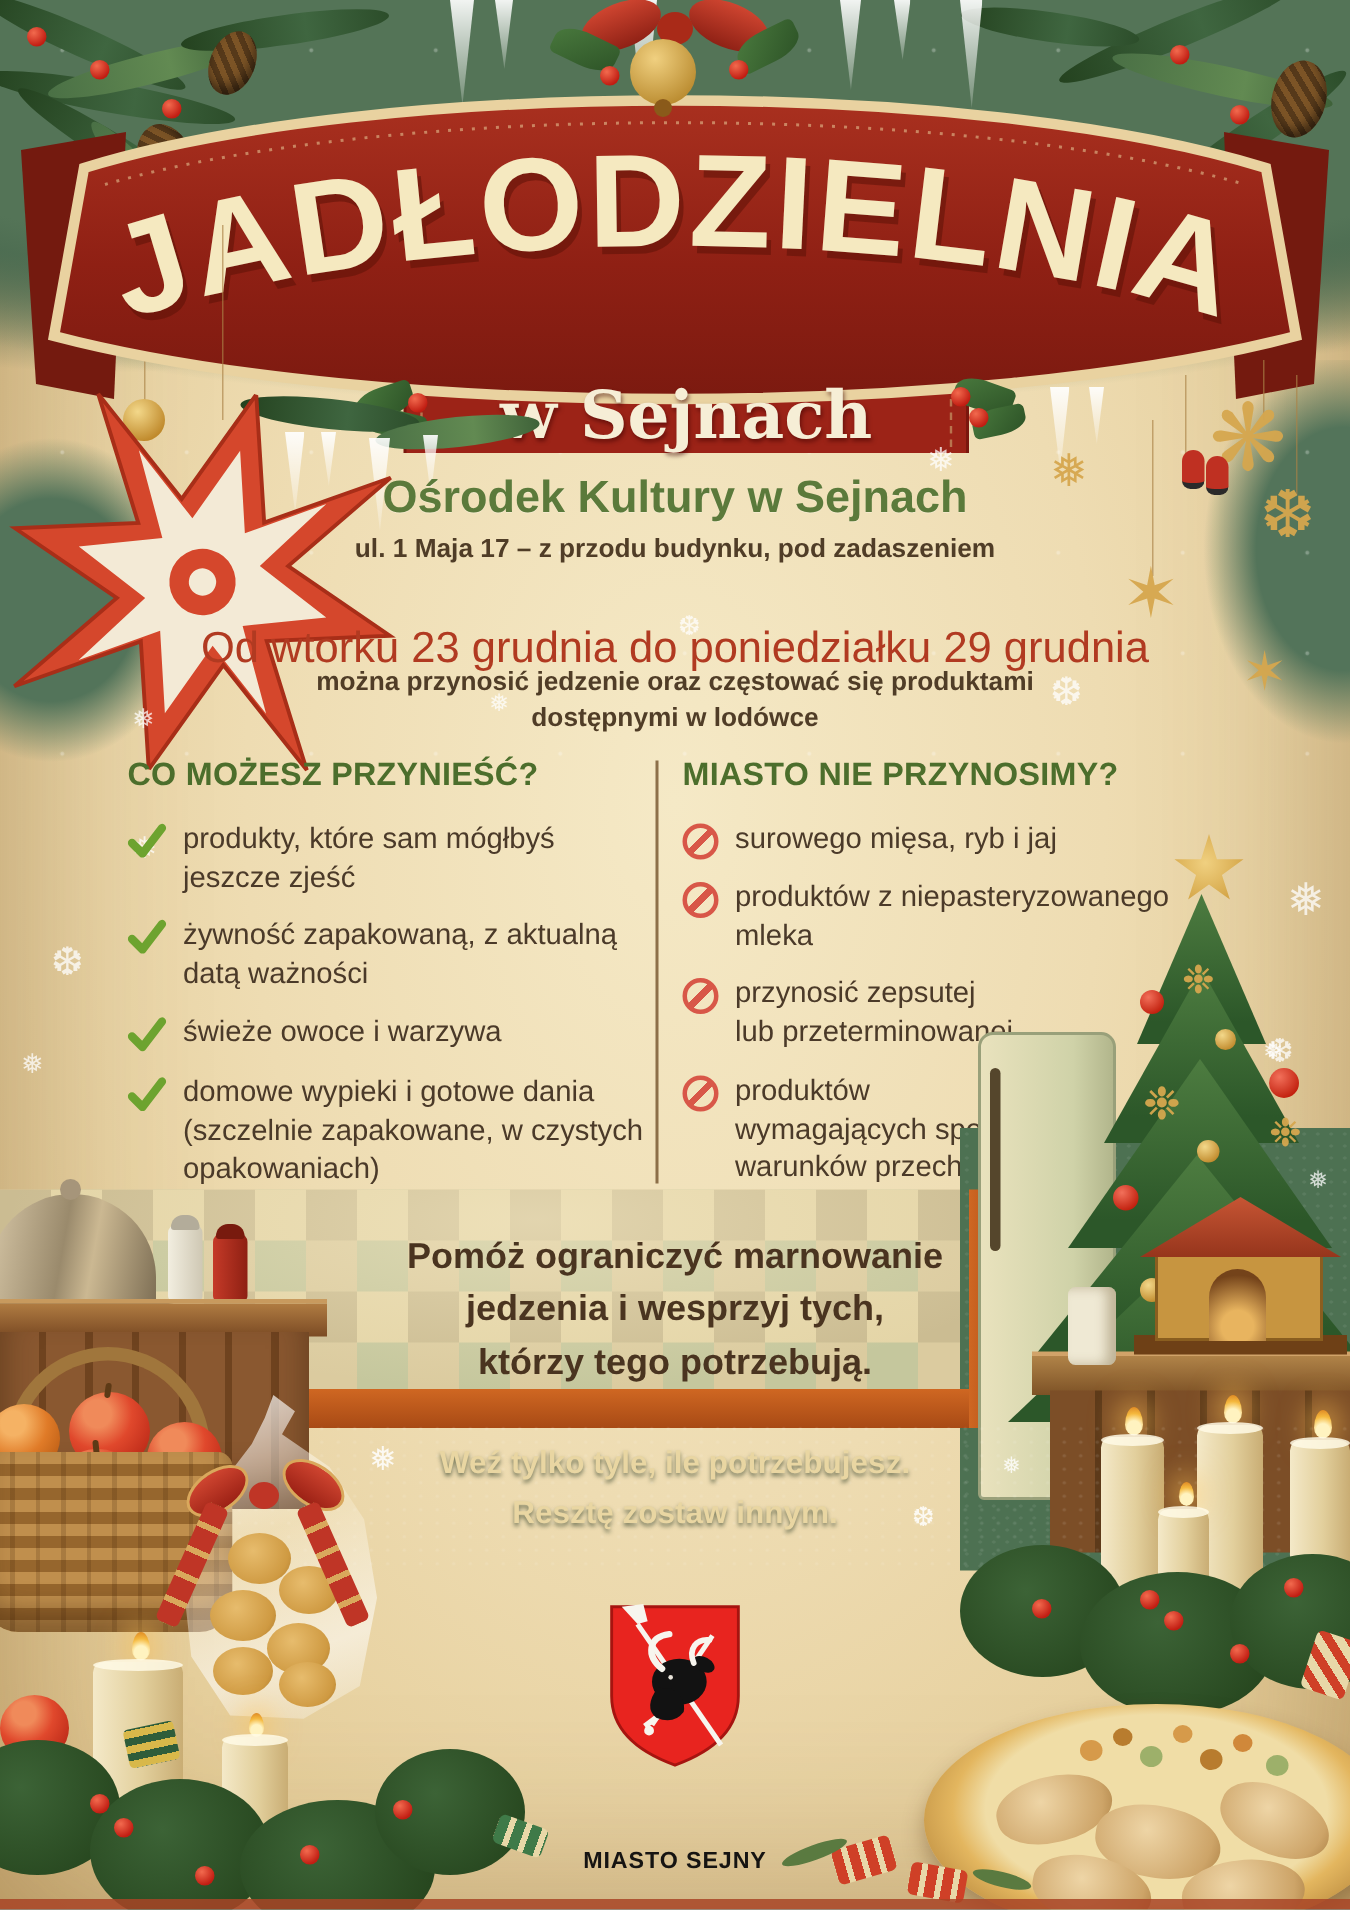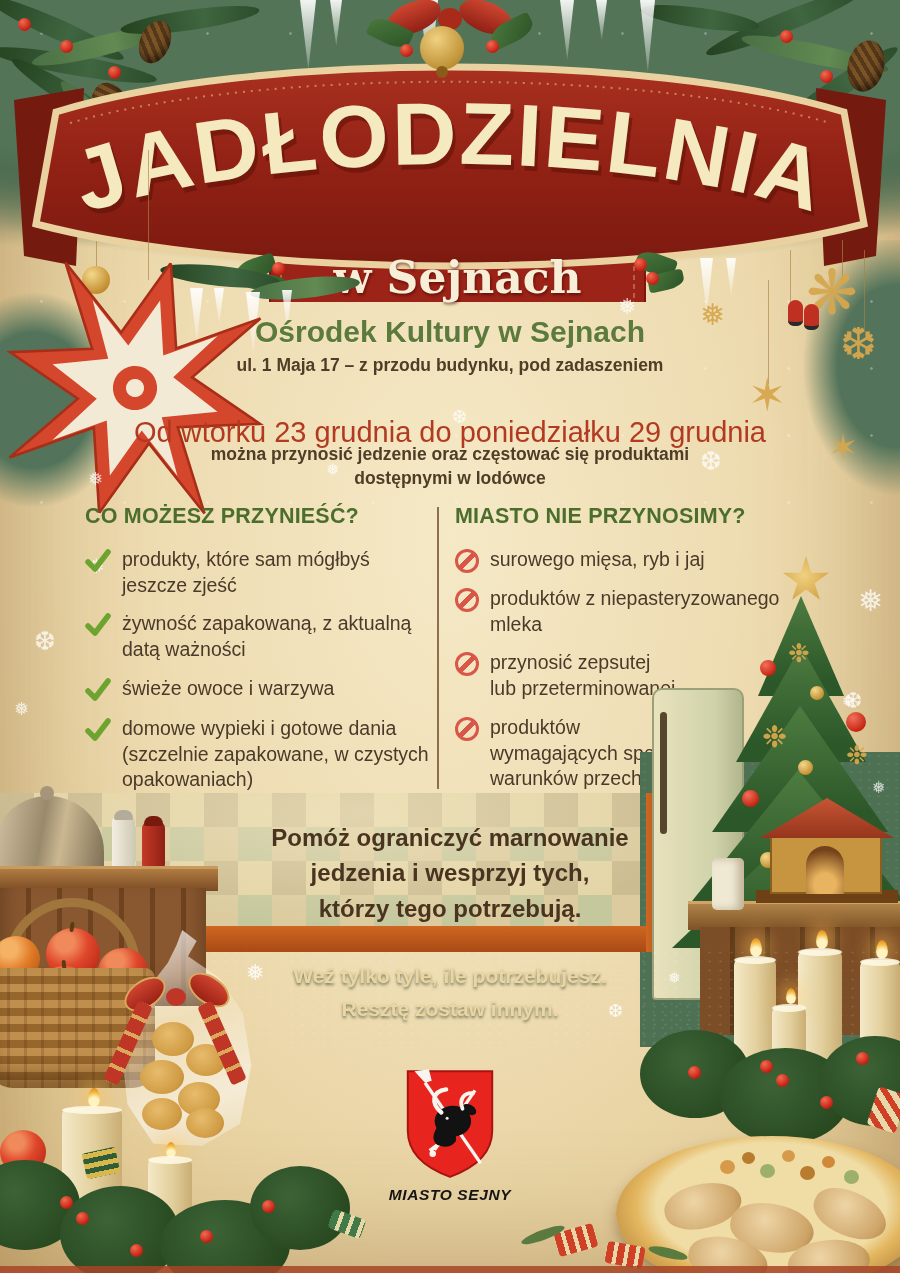--- a/index.html
+++ b/index.html
@@ -155,21 +155,21 @@
     background:radial-gradient(ellipse at 50% 45%, #f0dda6 0 52%, #e3b65f 62%, #b4843a 82%, #8f6220 100%);
     box-shadow:0 8px 14px rgba(80,45,10,.35);}
   .dumpling{position:absolute;border-radius:46% 54% 50% 50%;
     background:radial-gradient(circle at 40% 35%, #eed5a6, #cda468 75%, #ab8044);}
   .nut{position:absolute;border-radius:50%;}
   .candy{position:absolute;border-radius:4px;
     background:repeating-linear-gradient(90deg,#cf4027 0 7px,#e8d8a8 7px 11px);}
   .sprig{position:absolute;height:10px;border-radius:50%;background:#5a7a40;}
 
   .crest{top:1066px;left:402px;width:96px;height:116px;}
-  .org{top:1186px;font-size:15.5px;font-weight:bold;color:#161412;letter-spacing:.6px;font-style:italic;}
+  .org{top:1232px;font-size:15.5px;font-weight:bold;color:#161412;letter-spacing:.6px;}
   .bottom-line{top:1266px;left:0;width:900px;height:7px;background:#a84426;opacity:.85;}
 
   
   .ribbon-wrap{top:26px;left:0;width:900px;height:276px;}
   .subtitle{top:252px;left:270px;width:375px;text-align:center;
     font-family:"DejaVu Serif",serif;font-weight:bold;font-size:44px;color:#f6eed6;
     text-shadow:1px 2px 3px rgba(60,0,0,.55);}
   .holly-leaf{position:absolute;border-radius:50% 4px 50% 4px;
     background:linear-gradient(135deg,#4a7a3e,#2c5226);}
 </style>

